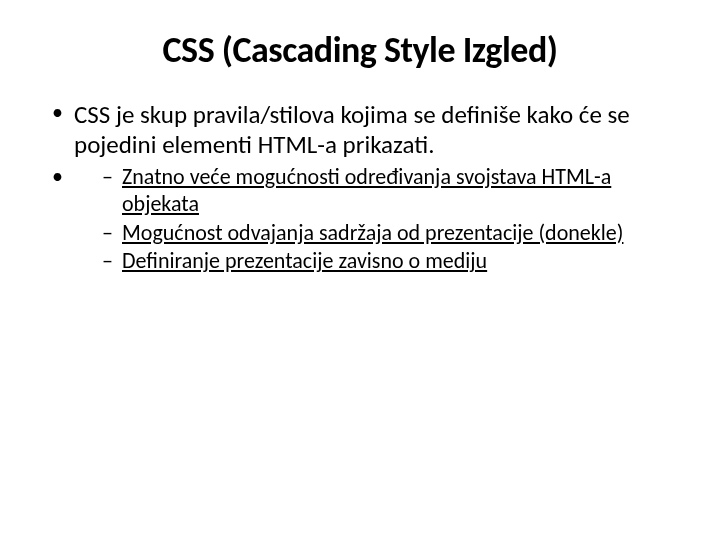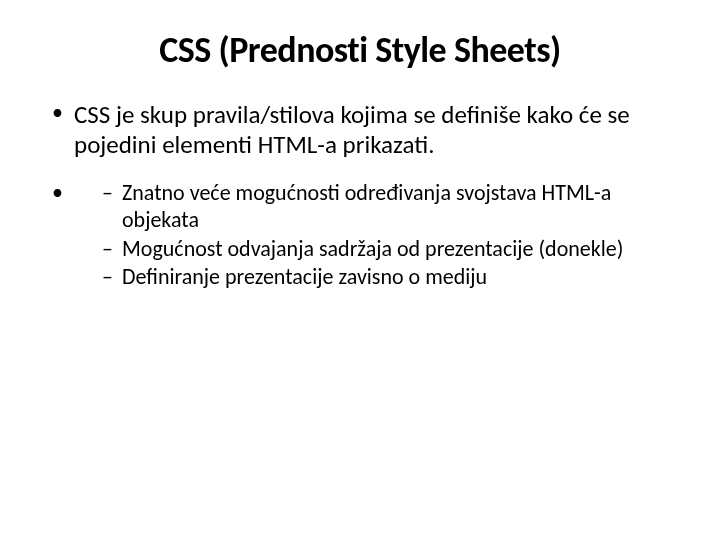--- a/index.html
+++ b/index.html
@@ -33,40 +33,41 @@
     .l1 > li::before {
       content: "•";
       position: absolute;
       left: 0;
       top: 0;
       font-size: 22px;
     }
     .l2 {
       list-style: none;
       padding-left: 28px;
-      margin-top: 20px;
+      margin-top: 4px;
+      text-decoration: underline;
     }
     .l2 > li {
       position: relative;
       padding-left: 20px;
       font-size: 22px;
       line-height: 1.22;
       margin-bottom: 2px;
     }
     .l2 > li::before {
       content: "–";
       position: absolute;
       left: 0;
       top: 0;
     }
   </style>
 </head>
 <body>
 
-<h1 class="title">CSS (Prednosti Style Sheets)</h1>
+<h1 class="title">CSS (Cascading Style Izgled)</h1>
 
 <ul class="l1">
   <li><span>CSS je skup pravila/stilova kojima se definiše kako će se pojedini elementi HTML-a prikazati.</span></li>
   <li>
     <ul class="l2">
       <li><span>Znatno veće mogućnosti određivanja svojstava HTML-a objekata</span></li>
       <li><span>Mogućnost odvajanja sadržaja od prezentacije (donekle)</span></li>
       <li><span>Definiranje prezentacije zavisno o mediju</span></li>
     </ul>
   </li>

